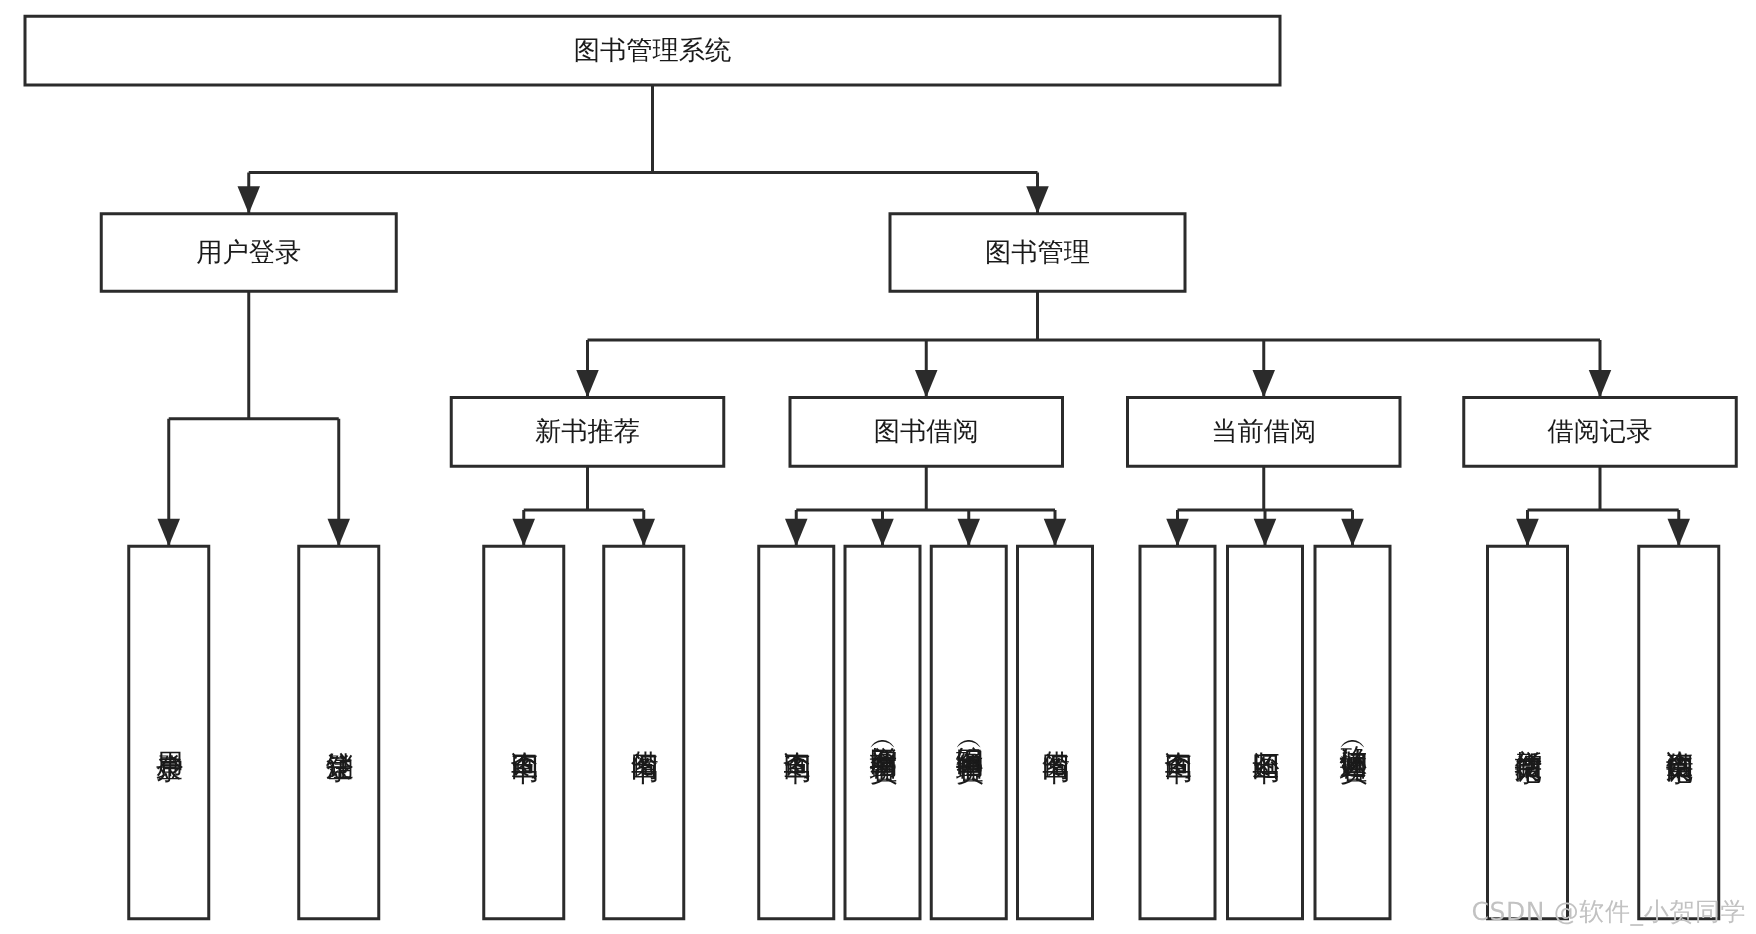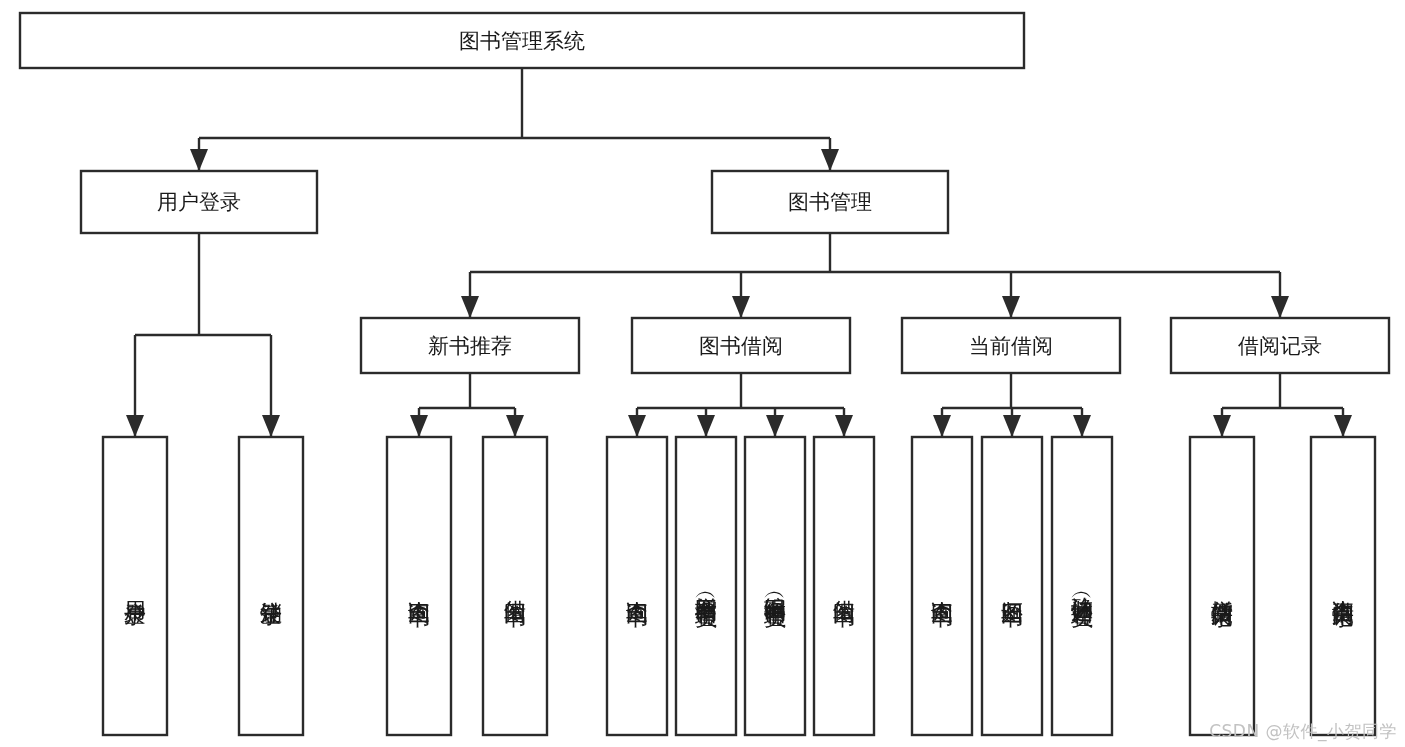--- a/index.html
+++ b/index.html
@@ -66,21 +66,21 @@
     color: #1a1a1a;
     letter-spacing: 1.5px;
     white-space: nowrap;
     text-align: center;
   }
   .watermark {
     position: absolute;
     right: 8px;
     bottom: 4px;
     font-family: "DejaVu Sans", "Liberation Sans", sans-serif;
-    font-size: 17px;
+    font-size: 20px;
     color: #c2c2c2;
     white-space: nowrap;
     letter-spacing: 0.5px;
     text-align: center;
   }
 </style>
 </head>
 <body>
 
 <div id="diagram-root">

